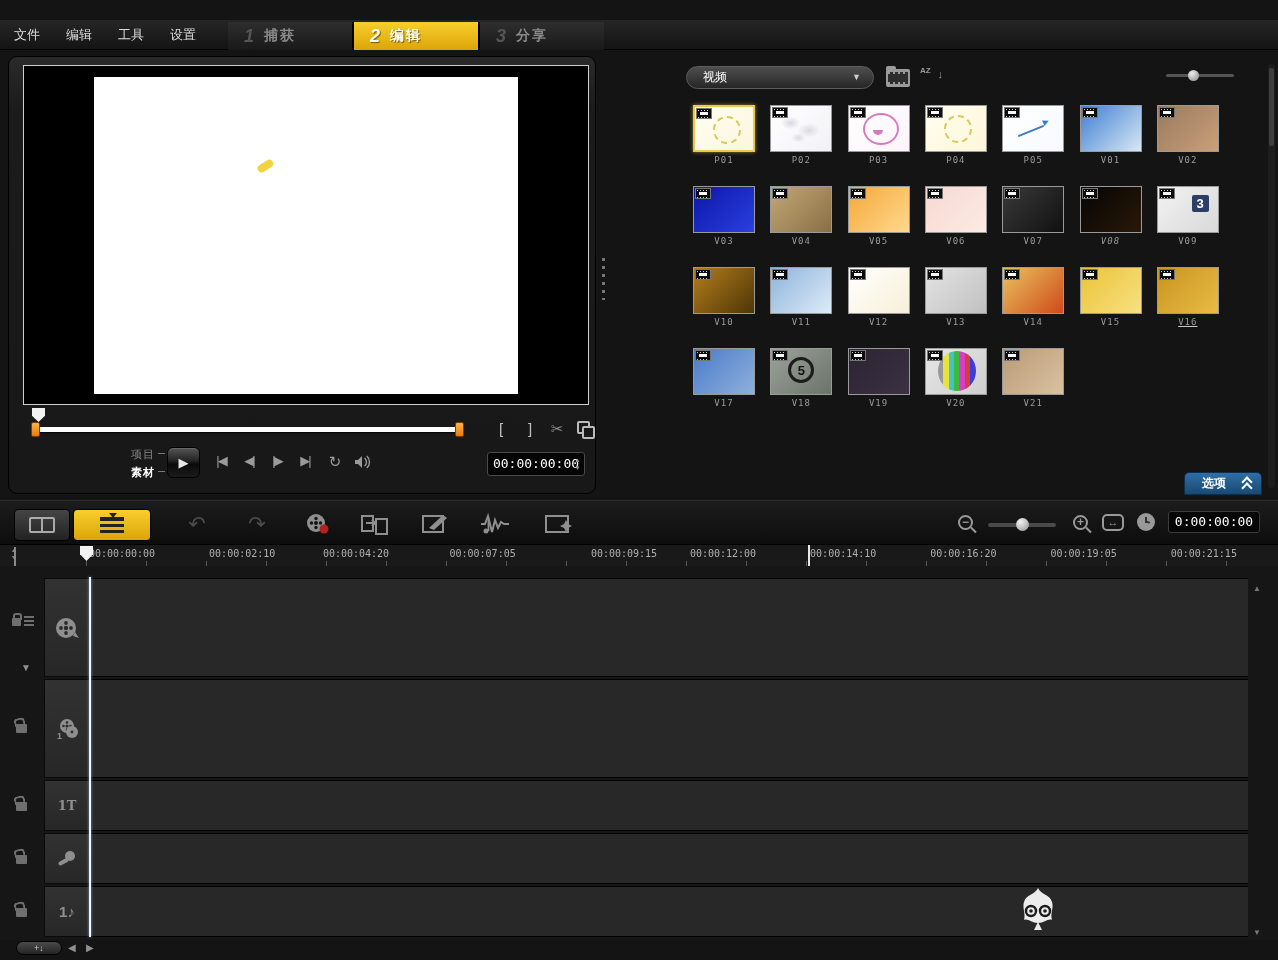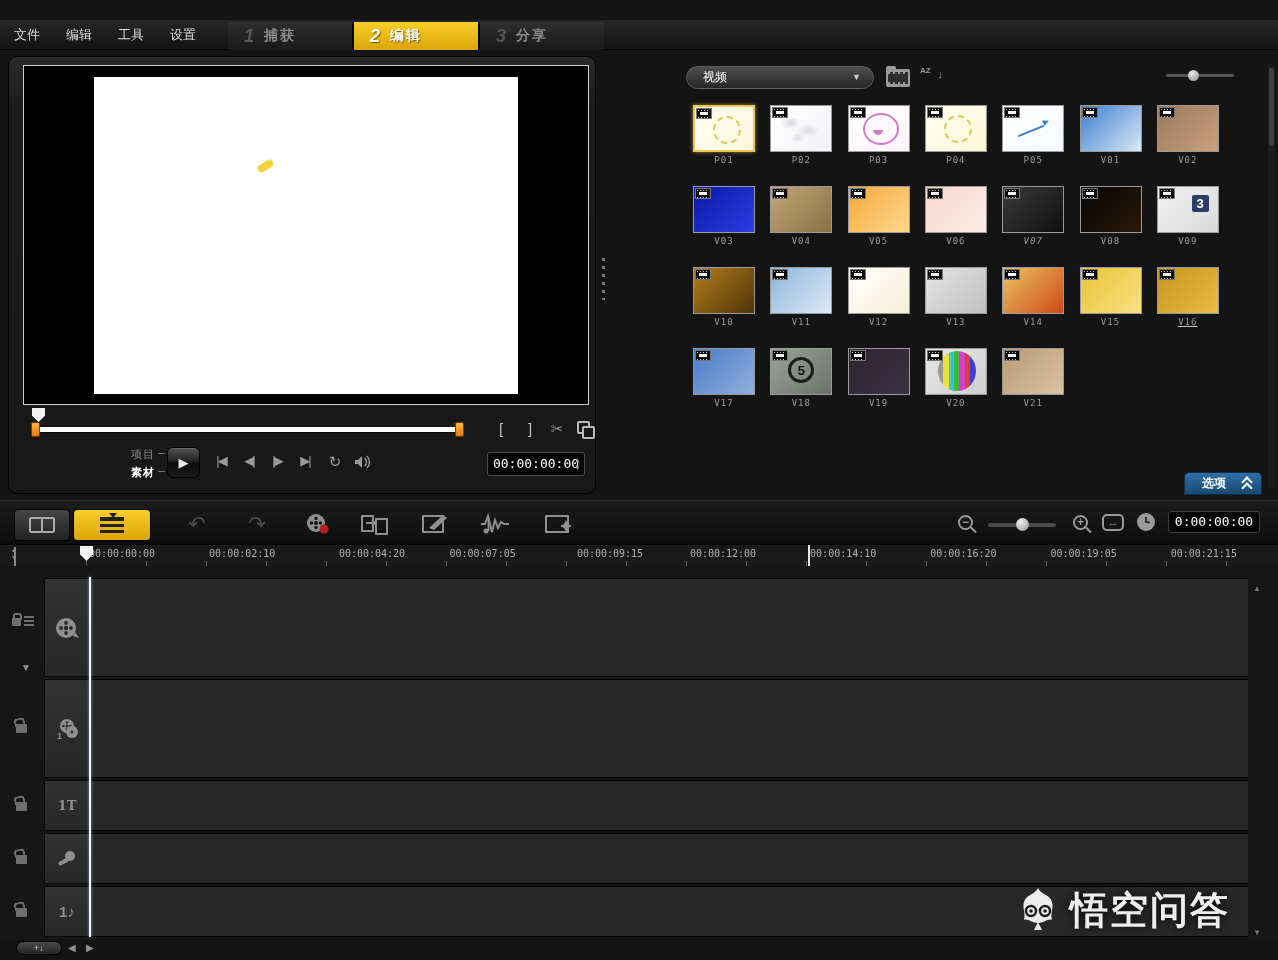--- a/index.html
+++ b/index.html
@@ -404,27 +404,27 @@
             <span class="film-badge"></span>
           </div>
           <div class="thumb-label">V05</div>
         </div>
         <div class="thumb-cell" style="left: 313.9px; top: 136px;">
           <div class="thumb" style="background: linear-gradient(135deg, rgb(247, 217, 210), rgb(252, 235, 228));">
             <span class="film-badge"></span>
           </div>
           <div class="thumb-label">V06</div>
         </div>
-        <div class="thumb-cell" style="left: 391.2px; top: 136px; font-style: italic;">
+        <div class="thumb-cell" style="left: 391.2px; top: 136px;">
           <div class="thumb" style="background: linear-gradient(135deg, rgb(58, 58, 58), rgb(16, 16, 16));">
             <span class="film-badge"></span>
           </div>
           <div class="thumb-label">V07</div>
         </div>
-        <div class="thumb-cell" style="left: 468.5px; top: 136px;">
+        <div class="thumb-cell" style="left: 468.5px; top: 136px; font-style: italic;">
           <div class="thumb" style="background: linear-gradient(135deg, rgb(5, 5, 5), rgb(42, 24, 8));">
             <span class="film-badge"></span>
           </div>
           <div class="thumb-label">V08</div>
         </div>
         <div class="thumb-cell" style="left: 545.8px; top: 136px;">
           <div class="thumb x-mark3" style="background: linear-gradient(135deg, rgb(242, 242, 242), rgb(217, 217, 217));">
             <span class="film-badge"></span>
             <span class="mk">3</span>
           </div>
@@ -573,23 +573,23 @@
   </div>
 
   <div id="ruler-row">
     <div id="track-manager-button"><span class="icon-listgrid"></span></div>
     <div id="chapter-point-button"><span class="icon-lines"></span></div>
     <div id="ruler-strip">
       <div id="ruler-minor-ticks"></div>
       <div id="ruler-labels">
           <span class="tick-label" style="left: 36px;">00:00:00:00</span>
           <span class="tick-label" style="left: 156.2px;">00:00:02:10</span>
-          <span class="tick-label" style="left: 286px;">00:00:04:20</span>
+          <span class="tick-label" style="left: 270px;">00:00:04:20</span>
           <span class="tick-label" style="left: 396.6px;">00:00:07:05</span>
-          <span class="tick-label" style="left: 524px; text-align: right;">00:00:09:15</span>
+          <span class="tick-label" style="left: 538px; text-align: right;">00:00:09:15</span>
           <span class="tick-label" style="left: 637px;">00:00:12:00</span>
           <span class="tick-label" style="left: 757.2px;">00:00:14:10</span>
           <span class="tick-label" style="left: 877.4px;">00:00:16:20</span>
           <span class="tick-label" style="left: 997.6px;">00:00:19:05</span>
           <span class="tick-label" style="left: 1117.8px;">00:00:21:15</span>
         </div>
       <div id="ruler-marker"></div>
     </div>
     <div id="ruler-playhead"></div>
   </div>
@@ -669,16 +669,15 @@
 
   <div id="watermark">
     <svg width="48" height="48" viewBox="0 0 48 48">
       <path d="M24 2 C21 9 12 8 10 16 C8 22 12 27 10 34 C14 32 17 37 24 37 C31 37 34 32 38 34 C36 27 40 22 38 16 C36 8 27 9 24 2 Z" fill="#ececec"></path>
       <circle cx="17" cy="25" r="5" fill="#ececec" stroke="#1c1c1c" stroke-width="2.4"></circle>
       <circle cx="17" cy="25" r="1.8" fill="#1c1c1c"></circle>
       <circle cx="31" cy="25" r="5" fill="#ececec" stroke="#1c1c1c" stroke-width="2.4"></circle>
       <circle cx="31" cy="25" r="1.8" fill="#1c1c1c"></circle>
       <path d="M24 36 L20 44 L28 44 Z" fill="#ececec"></path>
     </svg>
-    <span id="watermark-text">悟空问答</span>
   </div>
 
 </div>
 
 </body></html>

